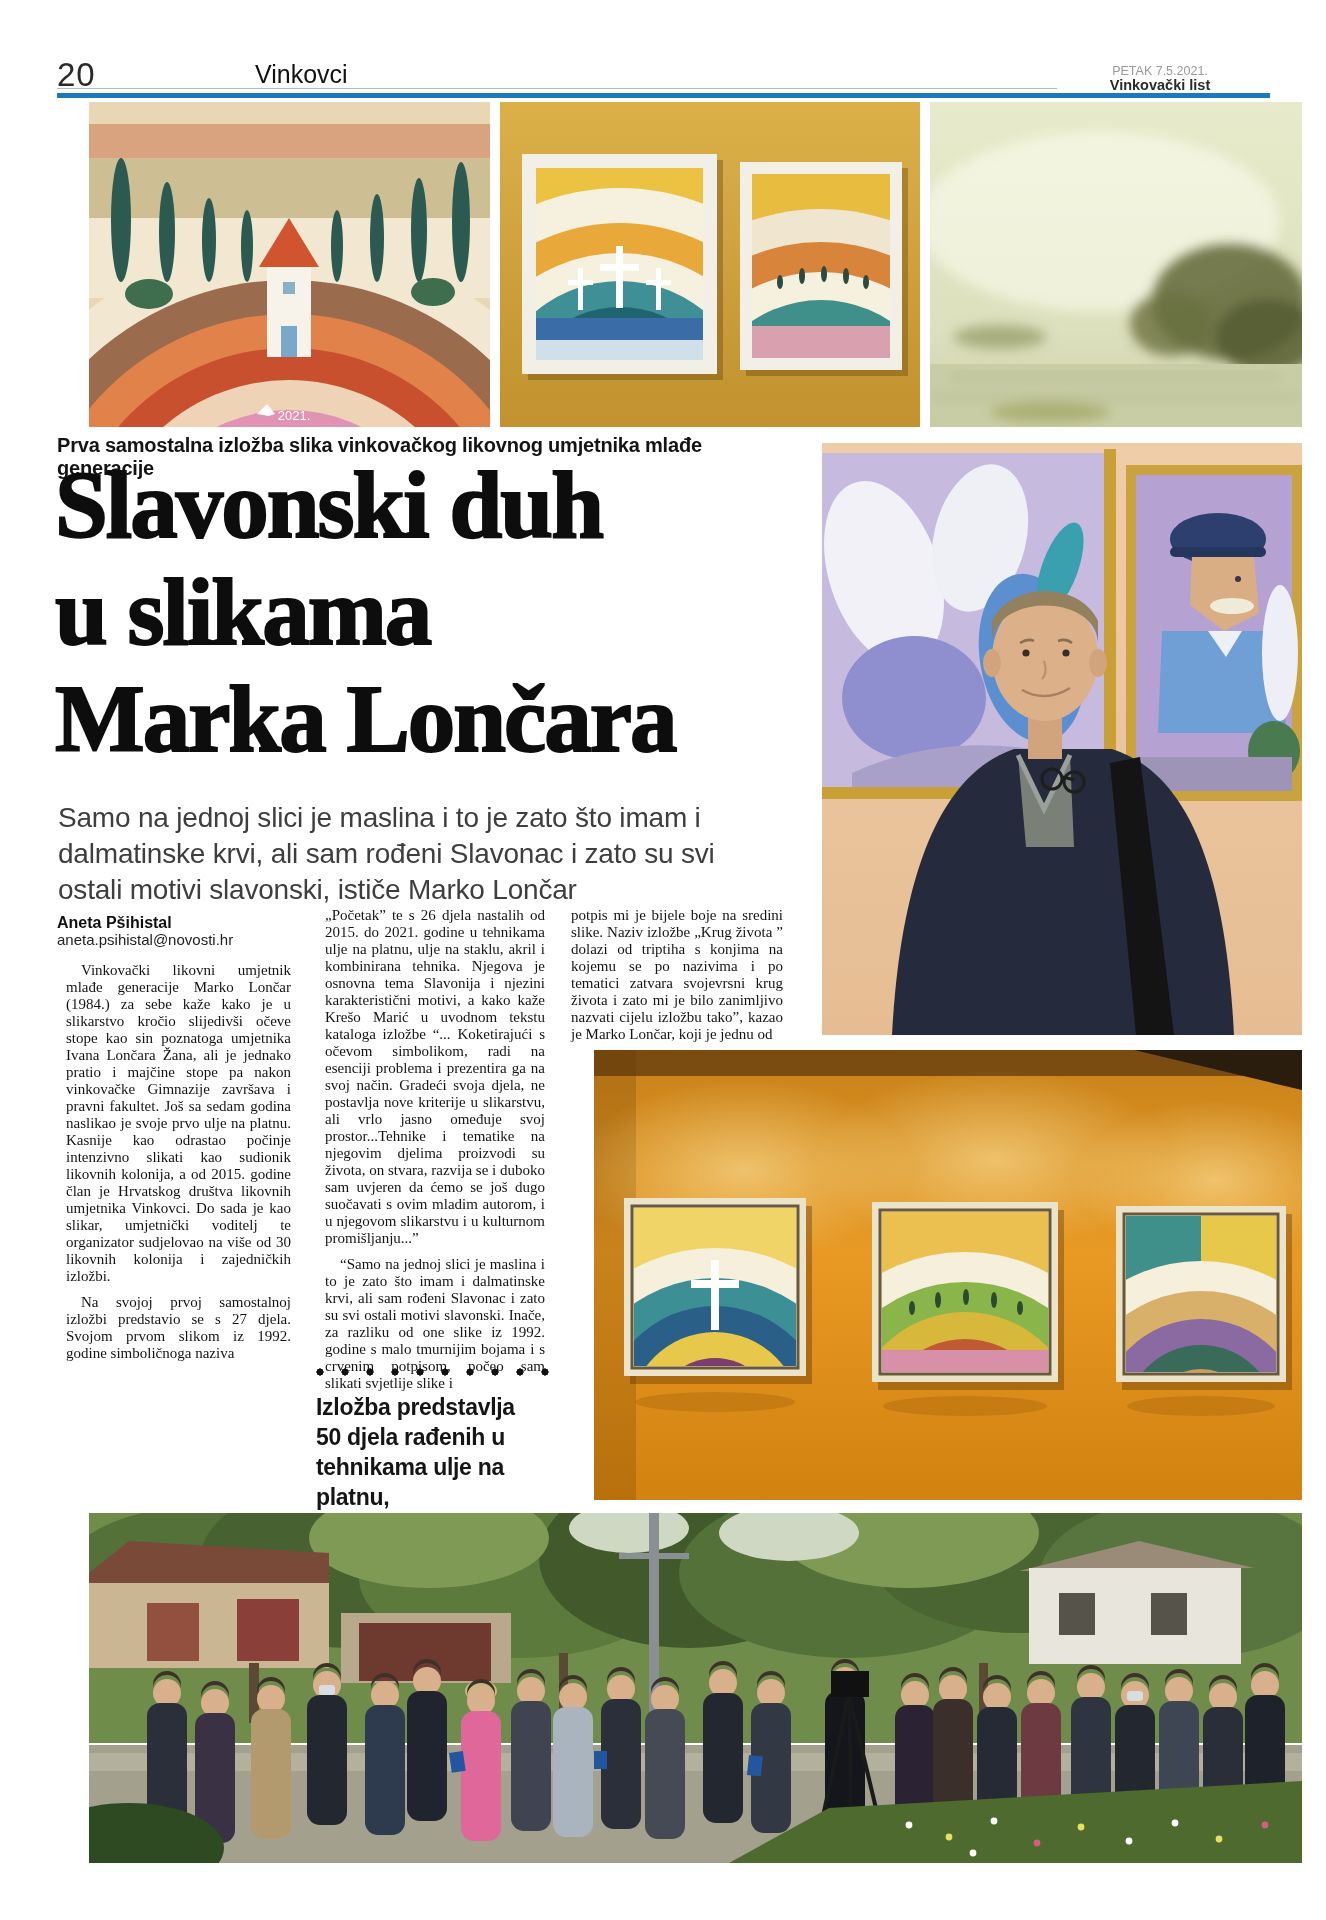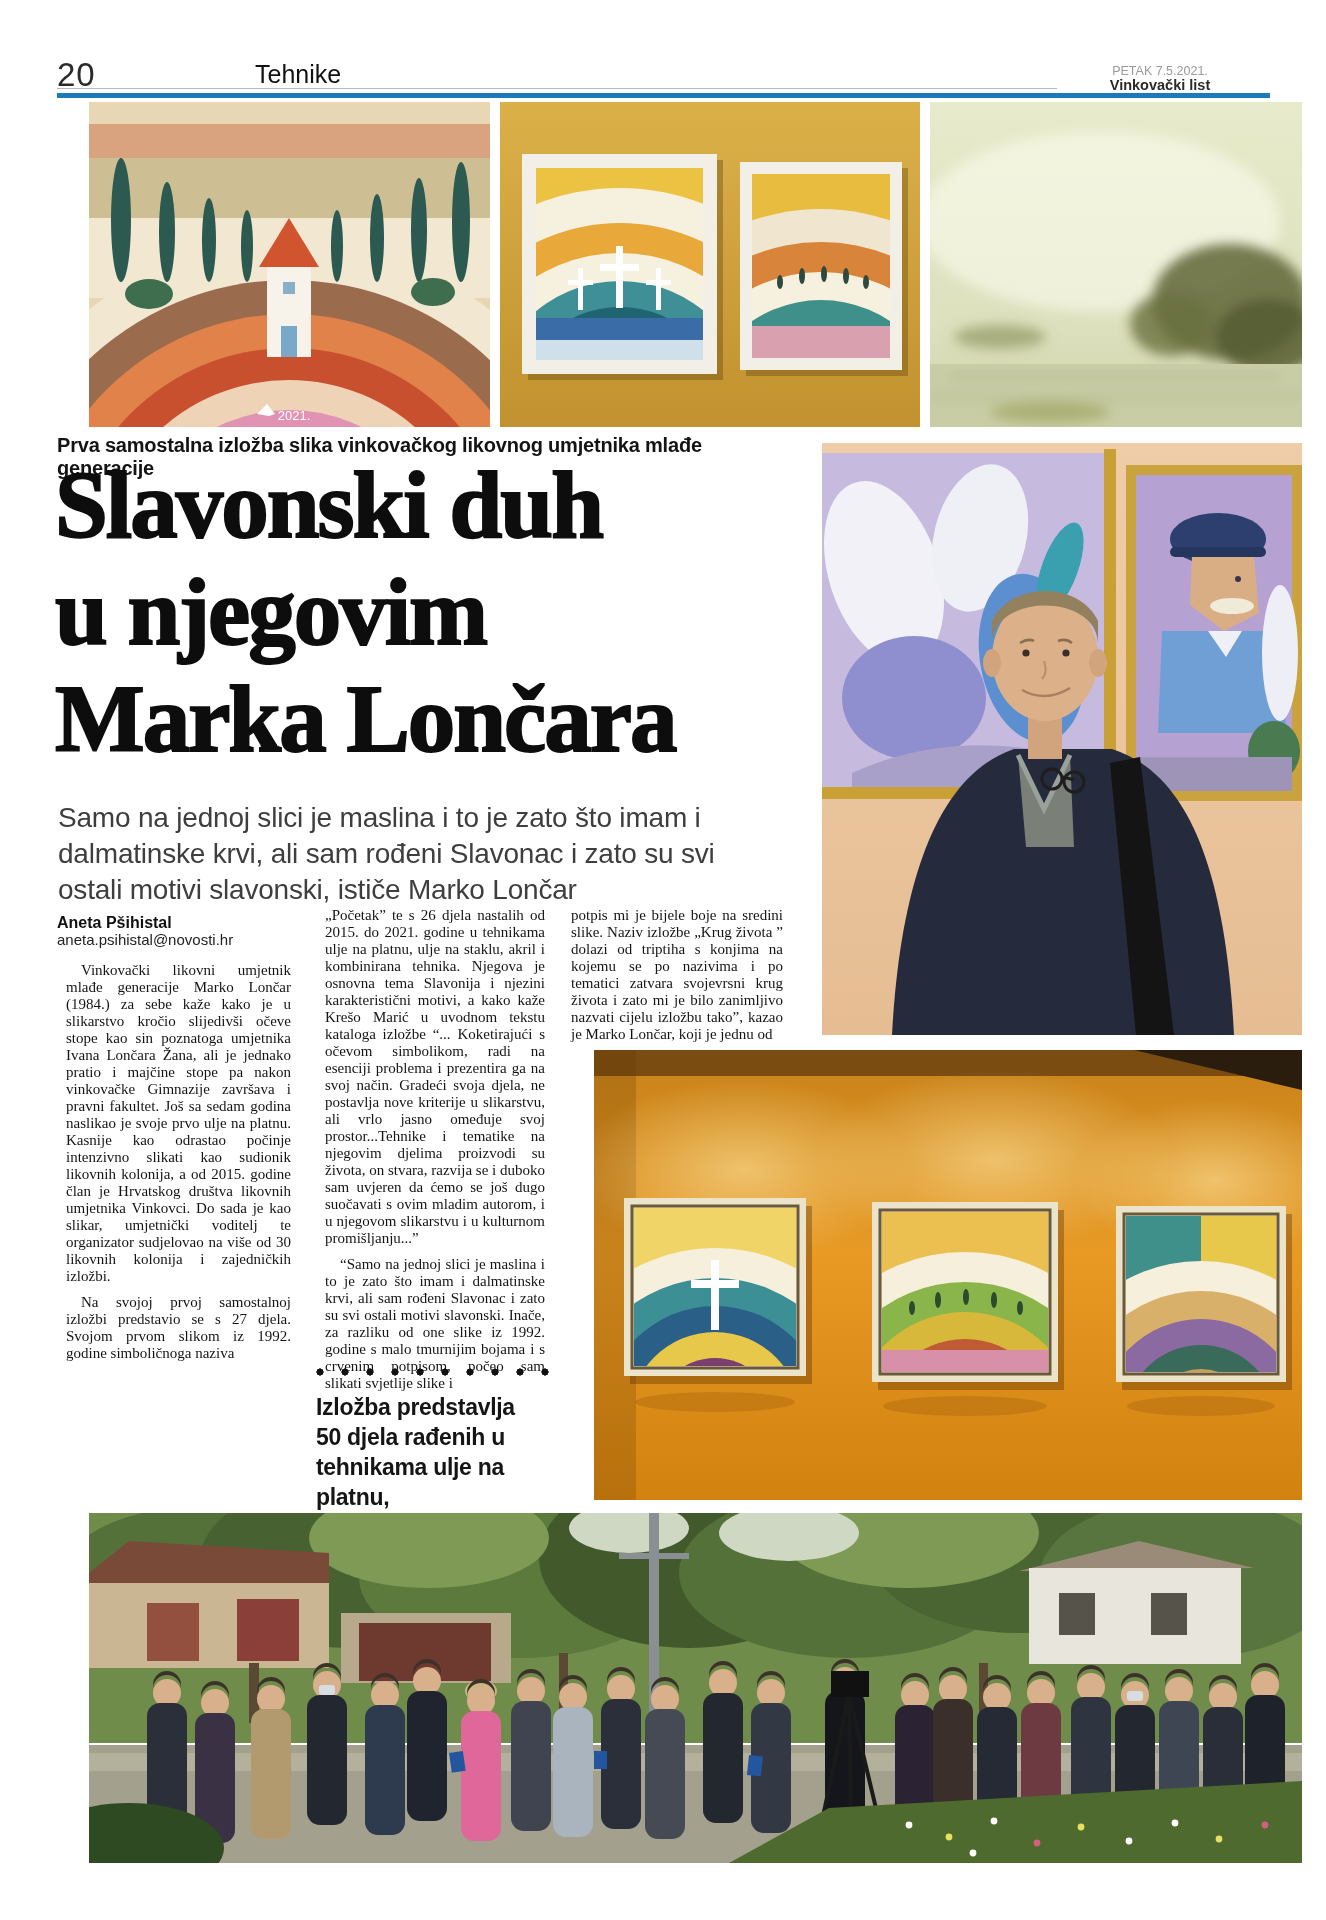--- a/index.html
+++ b/index.html
@@ -31,21 +31,21 @@
   .pullquote{font-size:23px;line-height:30px;font-weight:bold;color:#151515;letter-spacing:-0.3px;}
   .photo{overflow:hidden;padding-left:32px;}
   .photo svg{display:block;}
 </style>
 </head>
 <body>
 
 <div id="page">
 
   <div class="abs pgnum" style="left:57px;top:56px;">20</div>
-  <div class="abs section" style="left:255px;top:60px;">Tehnike</div>
+  <div class="abs section" style="left:255px;top:60px;">Vinkovci</div>
   <div class="abs dateline" style="right:56px;top:64px;width:220px;">PETAK 7.5.2021.</div>
   <div class="abs pubname" style="right:56px;top:77px;width:220px;">Vinkovački list</div>
   <div class="abs thinrule" style="left:57px;top:88px;width:1000px;"></div>
   <div class="abs bluerule" style="left:57px;top:93px;width:1213px;"></div>
 
   <div class="abs photo" style="left:57px;top:102px;width:401px;height:325px;">
     <svg width="401" height="325" viewBox="0 0 401 325">
       <rect width="401" height="325" fill="#e9d6b4"></rect>
       <rect y="22" width="401" height="34" fill="#d8a37e"></rect>
       <rect y="56" width="401" height="60" fill="#cdbf93"></rect>
@@ -156,21 +156,21 @@
         <rect x="0" y="292" width="372" height="6" fill="#bcc096"></rect>
         <ellipse cx="120" cy="310" rx="60" ry="10" fill="#aab073"></ellipse>
       </g>
     </svg>
   </div>
 
   <div class="abs kicker" style="left:57px;top:434px;width:700px;">Prva samostalna izložba slika vinkovačkog likovnog umjetnika mlađe generacije</div>
 
   <div class="abs" style="left:55px;top:452px;width:745px;">
     <div class="headline">Slavonski duh</div>
-    <div class="headline">u njegovim</div>
+    <div class="headline">u slikama</div>
     <div class="headline">Marka Lončara</div>
   </div>
 
   <div class="abs" style="left:58px;top:800px;width:740px;">
     <div class="subhead">Samo na jednoj slici je maslina i to je zato što imam i</div>
     <div class="subhead">dalmatinske krvi, ali sam rođeni Slavonac i zato su svi</div>
     <div class="subhead">ostali motivi slavonski, ističe Marko Lončar</div>
   </div>
 
   <div class="abs photo" style="left:790px;top:443px;width:480px;height:592px;">

